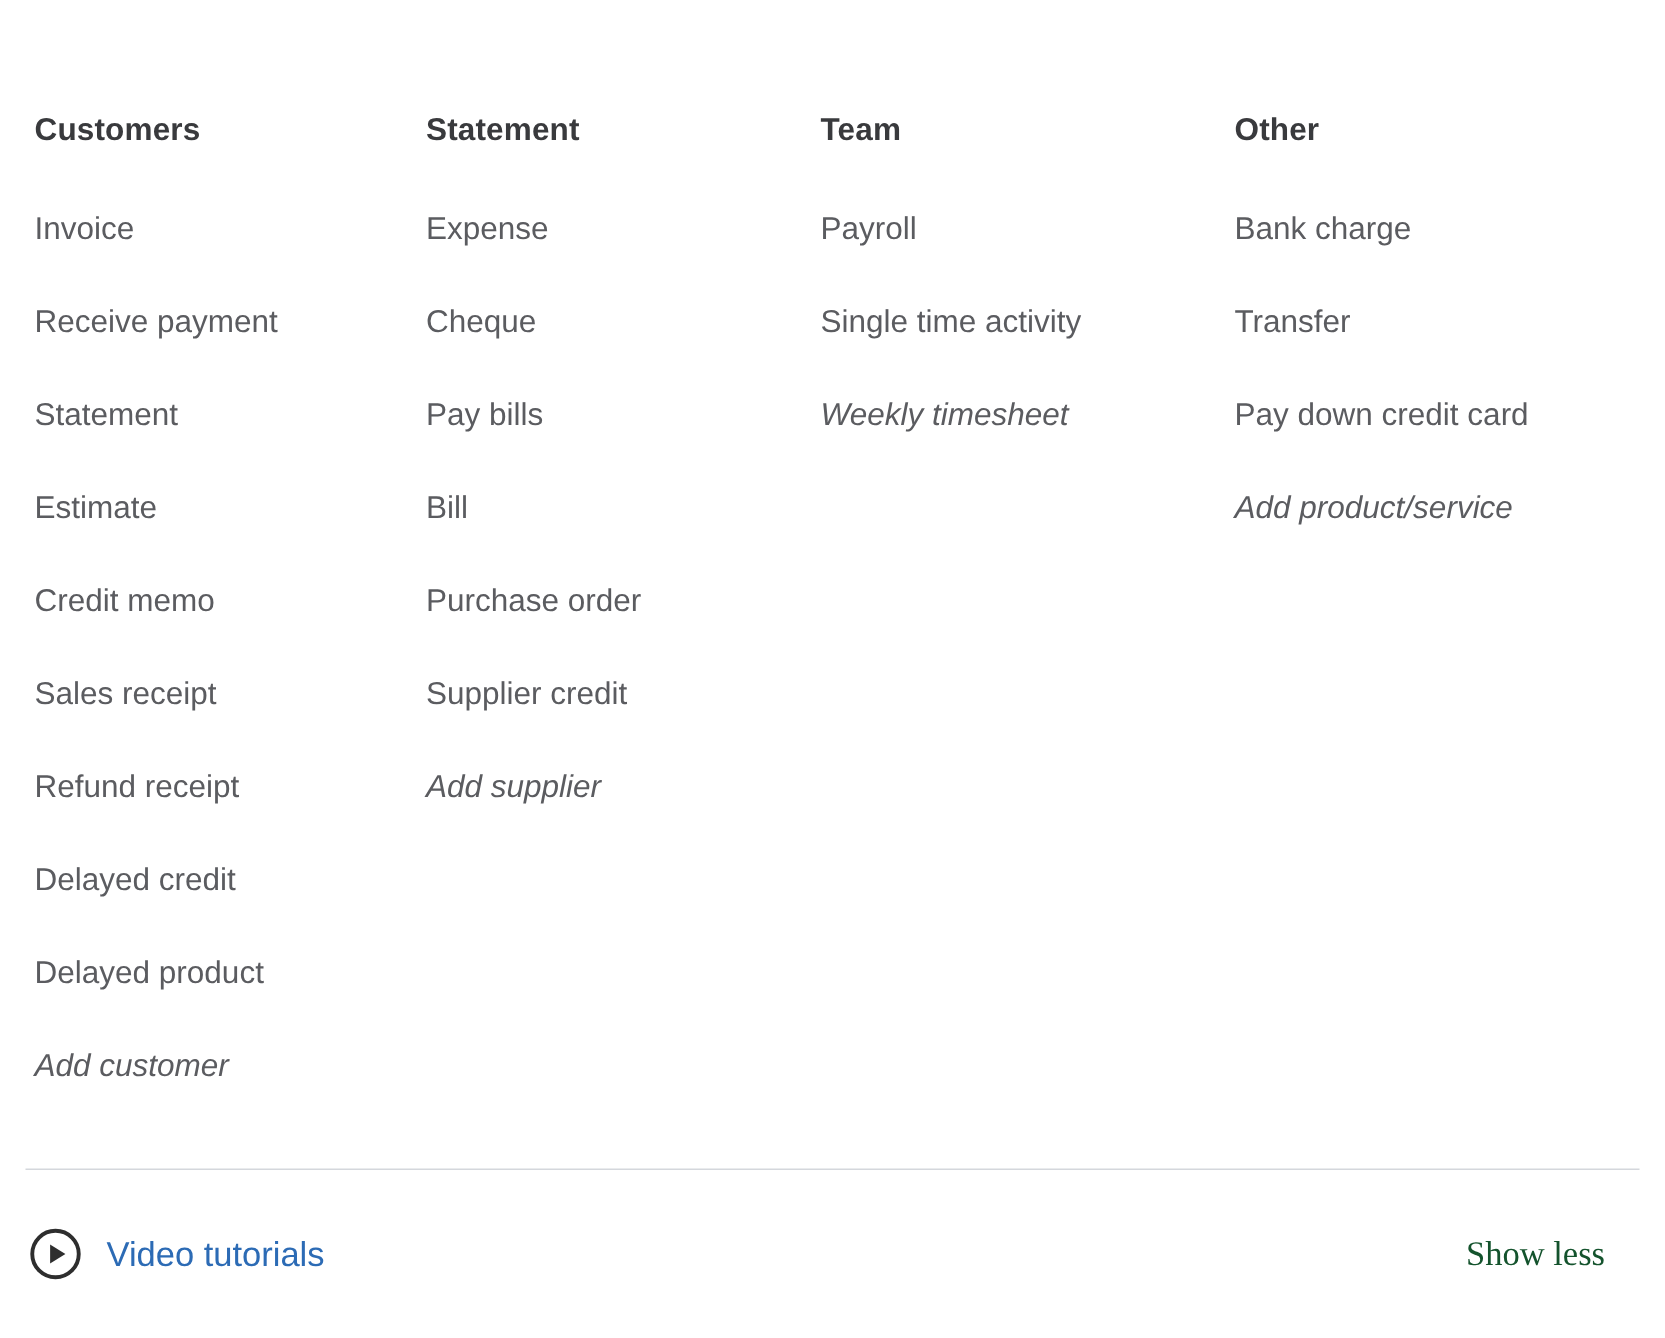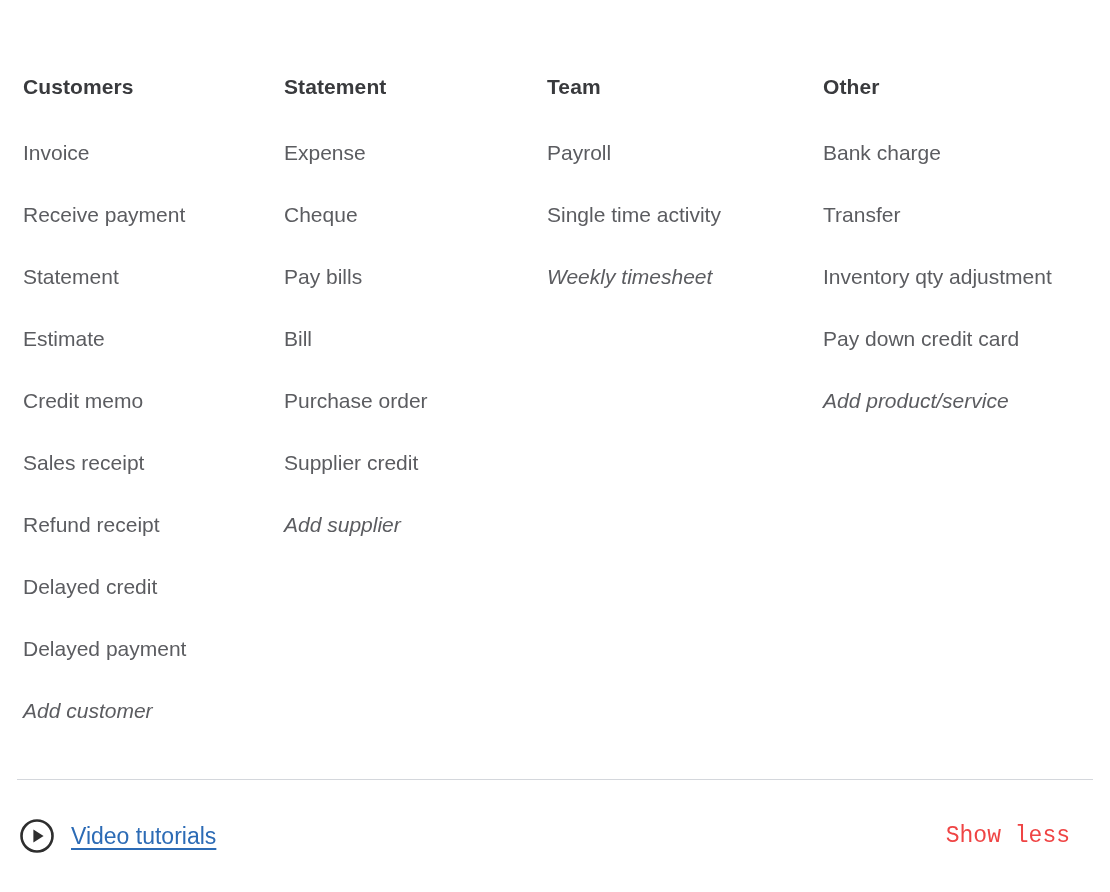--- a/index.html
+++ b/index.html
@@ -93,33 +93,32 @@
   .play-icon {
     width: 36px;
     height: 36px;
     flex: 0 0 36px;
     display: block;
   }
 
   #video-tutorials-label {
     font-size: 23px;
     color: #2c6bb5;
-    text-decoration: underline;
     text-underline-offset: 4px;
     line-height: 28px;
     white-space: nowrap;
   }
 
   #show-less-button {
     font-size: 23px;
-    color: #ef4444;
+    color: #14532d;
     background: none;
     border: none;
     padding: 0;
-    font-family: Liberation Mono, monospace;
+    font-family: Liberation Serif, serif;
     cursor: pointer;
     line-height: 28px;
     white-space: nowrap;
     text-align: center;
   }
 </style>
 </head>
 <body>
 
 <div id="panel">
@@ -129,21 +128,21 @@
         <div class="col-header">Customers</div>
         <ul class="col-items">
           <li class="col-item">Invoice</li>
           <li class="col-item">Receive payment</li>
           <li class="col-item">Statement</li>
           <li class="col-item">Estimate</li>
           <li class="col-item">Credit memo</li>
           <li class="col-item">Sales receipt</li>
           <li class="col-item">Refund receipt</li>
           <li class="col-item">Delayed credit</li>
-          <li class="col-item">Delayed payment</li>
+          <li class="col-item">Delayed product</li>
           <li class="col-item">Add customer</li>
         </ul>
       </div>
       <div class="column">
         <div class="col-header">Statement</div>
         <ul class="col-items">
           <li class="col-item">Expense</li>
           <li class="col-item">Cheque</li>
           <li class="col-item">Pay bills</li>
           <li class="col-item">Bill</li>
@@ -158,21 +157,20 @@
           <li class="col-item">Payroll</li>
           <li class="col-item">Single time activity</li>
           <li class="col-item">Weekly timesheet</li>
         </ul>
       </div>
       <div class="column">
         <div class="col-header">Other</div>
         <ul class="col-items">
           <li class="col-item">Bank charge</li>
           <li class="col-item">Transfer</li>
-          <li class="col-item">Inventory qty adjustment</li>
           <li class="col-item">Pay down credit card</li>
           <li class="col-item">Add product/service</li>
         </ul>
       </div>
     </div>
 
   <div id="footer-divider"></div>
 
   <div id="footer">
 

